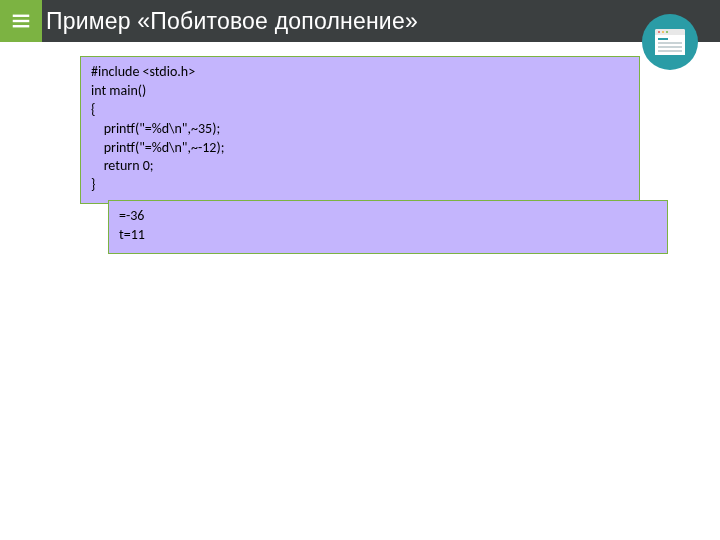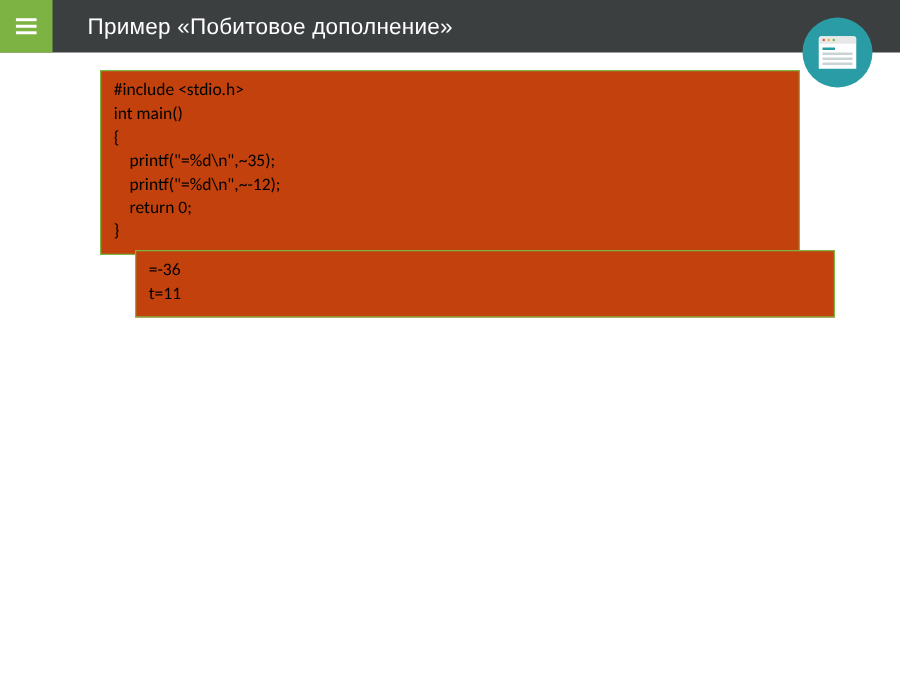--- a/index.html
+++ b/index.html
@@ -25,23 +25,23 @@
     height: 42px;
     background: #7cb342;
     display: flex;
     align-items: center;
     justify-content: center;
     cursor: pointer;
   }
   .menu-btn svg { width: 22px; height: 22px; }
   .title {
     color: #ffffff;
-    font-size: 18px;
+    font-size: 23px;
     font-weight: 400;
-    margin-left: 28px;
+    margin-left: 4px;
     letter-spacing: 0.2px;
   }
   .app-icon {
     position: absolute;
     top: 14px;
     right: 22px;
     width: 56px;
     height: 56px;
     border-radius: 50%;
     background: #2a9ca6;
@@ -79,21 +79,21 @@
     background: #c9d3d6;
     margin-bottom: 2px;
   }
   .app-icon .window .rows div:first-child { width: 40%; background:#2a9ca6; }
 
   .code-box, .out-box {
     position: absolute;
     left: 80px;
     width: 560px;
     border: 1px solid #7cb342;
-    background: #c2410c;
+    background: #c4b5fd;
     padding: 6px 10px 8px 10px;
     font-size: 14px;
     line-height: 1.35;
     color: #000000;
     font-family: "Calibri", "Segoe UI", Tahoma, sans-serif;
   }
   .code-box { top: 56px; }
   .out-box { top: 200px; margin-left: 28px; }
   .code-box pre, .out-box pre {
     font-family: inherit;

